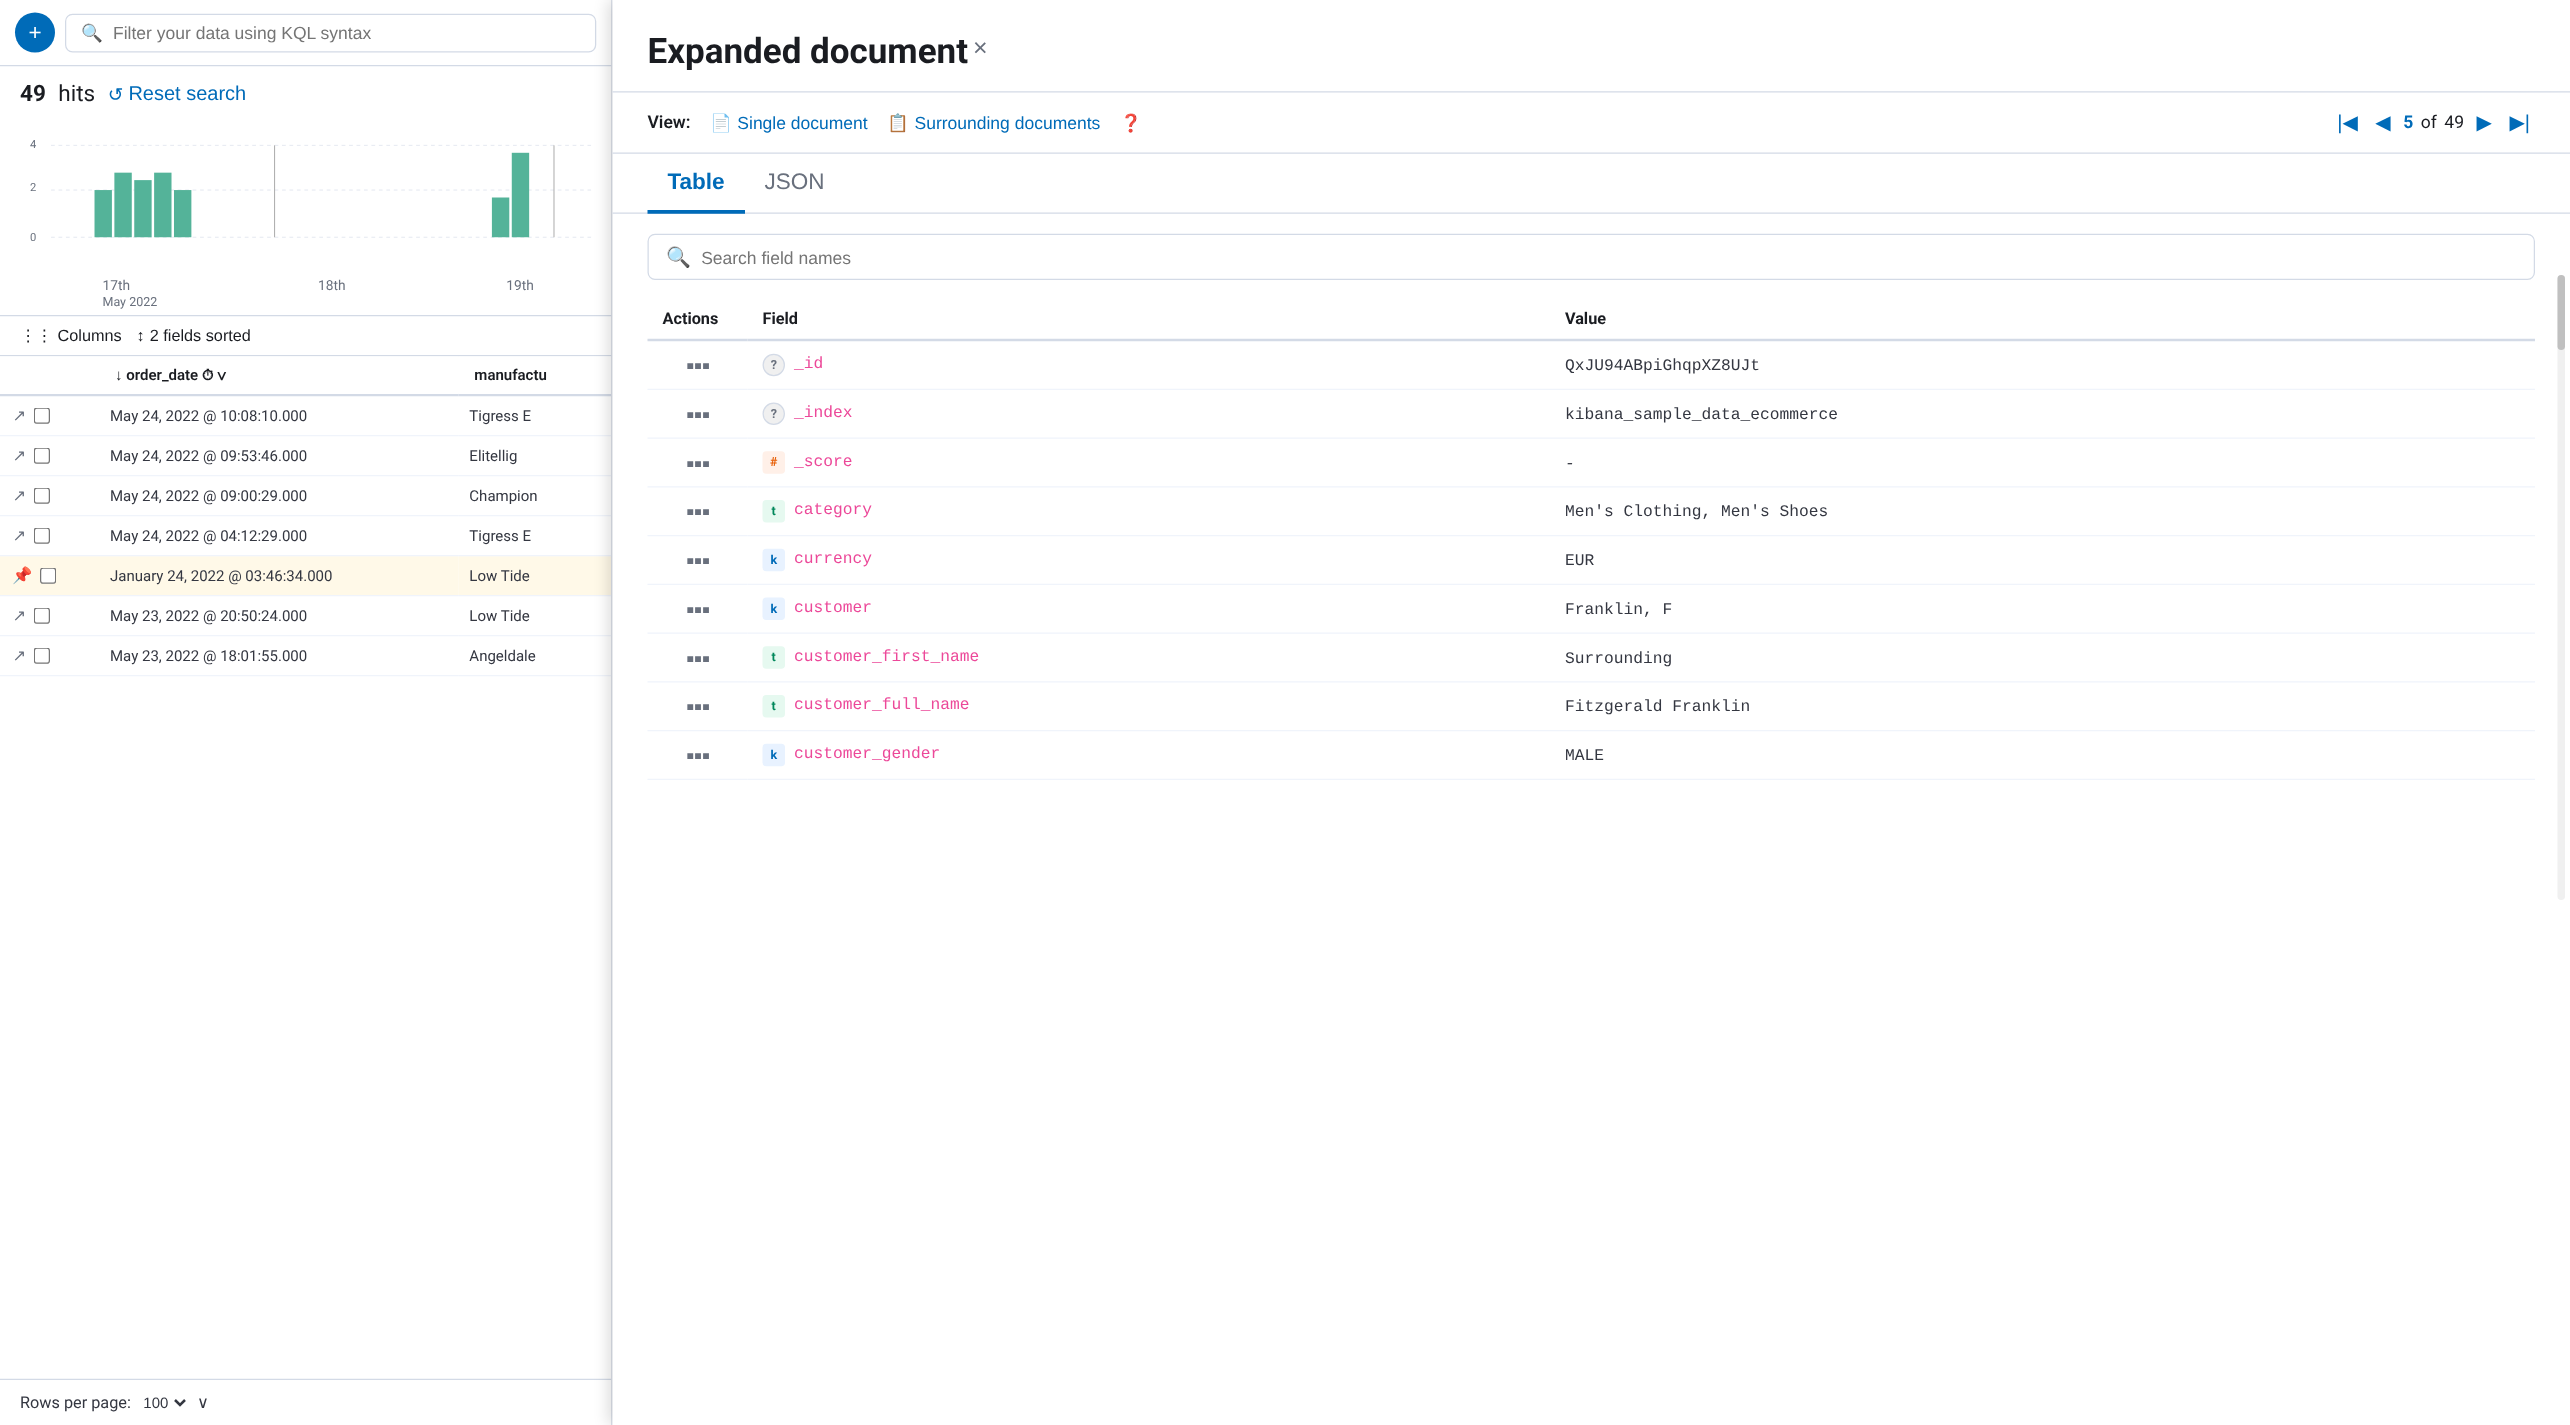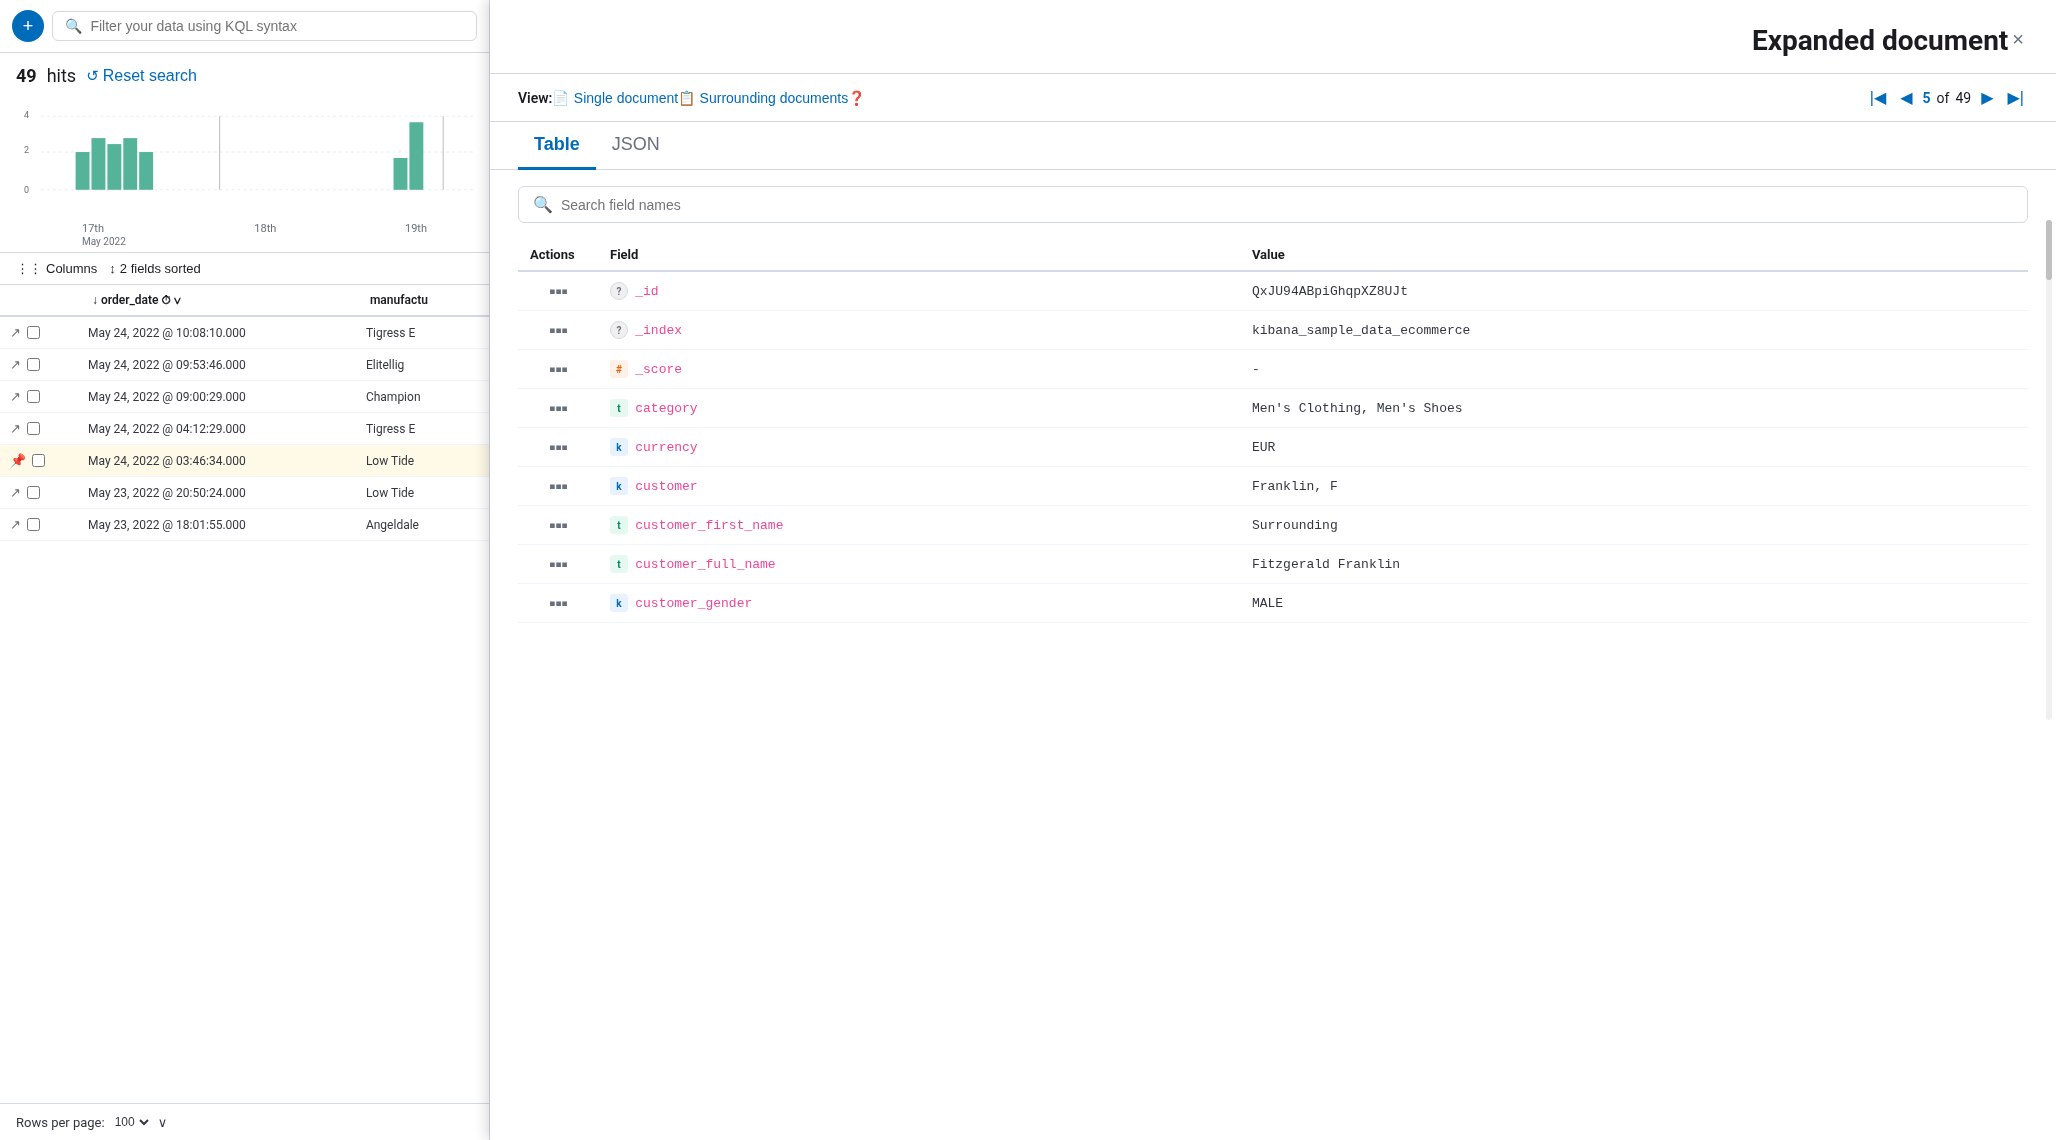--- a/index.html
+++ b/index.html
@@ -190,37 +190,37 @@
       height: 100vh;
       background: #fff;
       display: flex;
       flex-direction: column;
       box-shadow: -4px 0 12px rgba(0,0,0,0.15);
     }
 
     .flyout-header {
       display: flex;
       align-items: flex-start;
-      justify-content: flex-end;
+      justify-content: flex-start;
       padding: 24px 28px 16px;
       border-bottom: 1px solid #d3dae6;
     }
 
     .flyout-title { font-size: 28px; font-weight: 700; color: #1a1c21; }
 
     .close-btn {
       background: none; border: none; cursor: pointer;
       font-size: 20px; color: #69707d;
       padding: 4px;
     }
 
     .view-bar {
       display: flex;
       align-items: center;
-      gap: 0;
+      gap: 16px;
       padding: 12px 28px;
       border-bottom: 1px solid #d3dae6;
     }
 
     .view-label { font-size: 14px; font-weight: 600; color: #1a1c21; }
 
     .view-link {
       display: flex; align-items: center; gap: 4px;
       color: #006bb8; font-size: 14px; text-decoration: none; cursor: pointer;
       background: none; border: none;
@@ -474,21 +474,21 @@
           <td>May 24, 2022 @ 04:12:29.000</td>
           <td>Tigress E</td>
         </tr>
         <tr class="highlighted">
           <td class="actions-cell">
             <div class="row-actions">
               <button class="icon-btn" style="color:#f0a500;">📌</button>
               <input type="checkbox" style="">
             </div>
           </td>
-          <td>May 24, 2022 @ 03:46:34.000</td>
+          <td>January 24, 2022 @ 03:46:34.000</td>
           <td>Low Tide</td>
         </tr>
         <tr>
           <td class="actions-cell">
             <div class="row-actions">
               <button class="icon-btn">↗</button>
               <input type="checkbox" style="">
             </div>
           </td>
           <td>May 23, 2022 @ 20:50:24.000</td>

